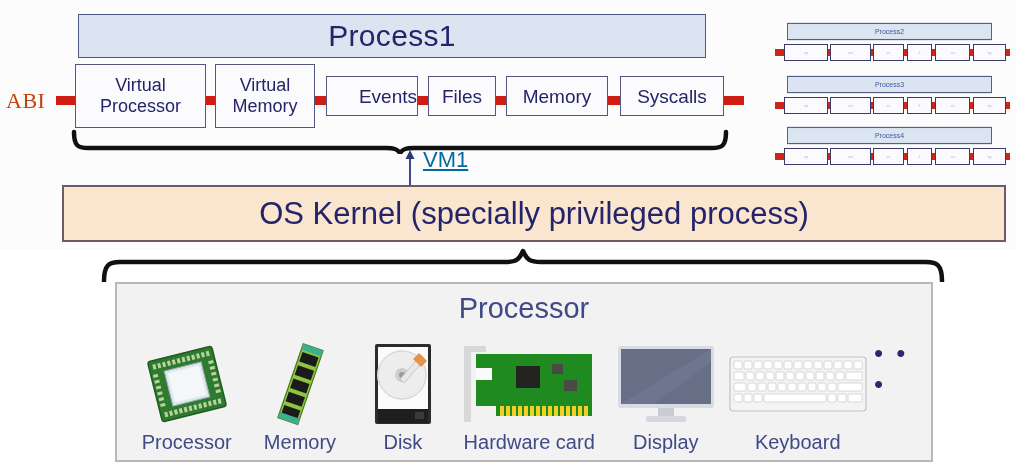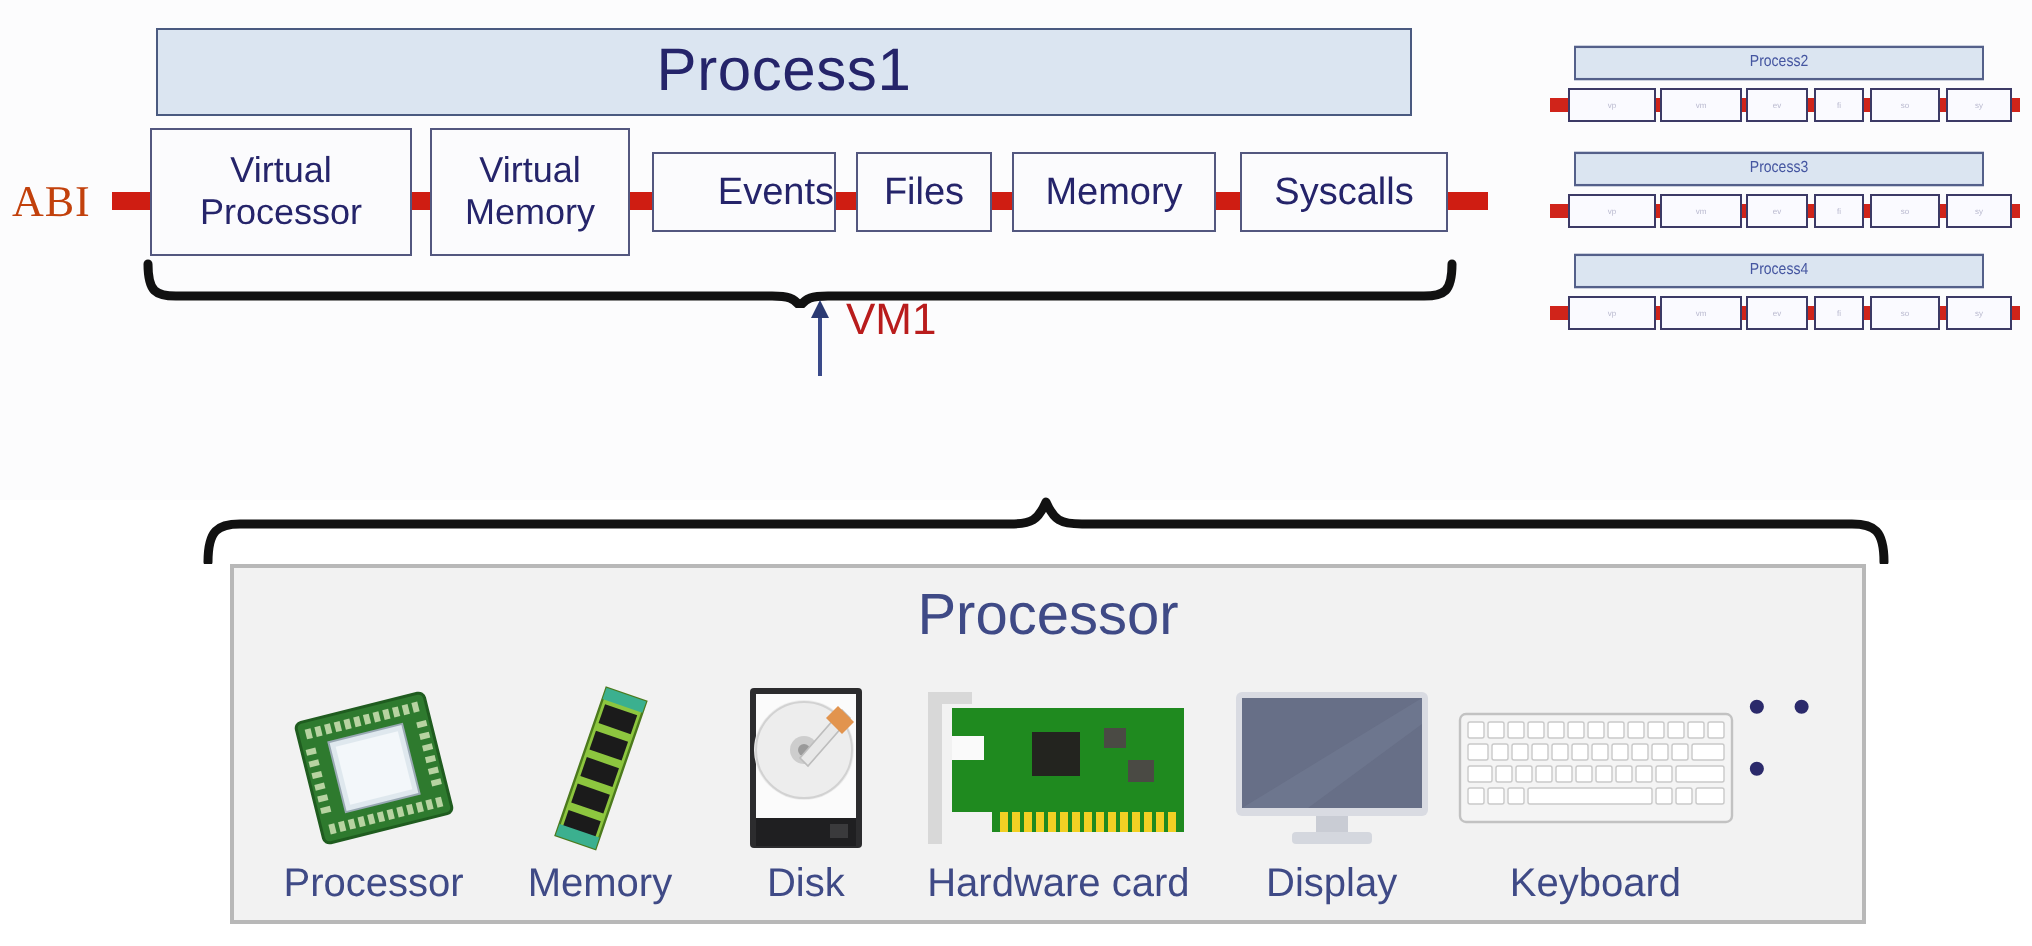--- a/index.html
+++ b/index.html
@@ -87,22 +87,23 @@
 
   
   .brace {
     position: absolute;
     pointer-events: none;
   }
 
   .vm1-label {
     position: absolute;
     left: 423px; top: 147px;
-    color: #b91c1c;
+    color: #0369a1;
     font-size: 22px;
+    text-decoration: underline;
   }
 
   
   #os-kernel {
     position: absolute;
     left: 62px; top: 185px;
     width: 944px; height: 57px;
     background: #fae5ce;
     border: 2px solid #6f5a6a;
     box-sizing: border-box;
@@ -263,20 +264,23 @@
   <svg class="brace" style="left:70px; top:126px;" width="660" height="28" viewBox="0 0 660 28">
     <path d="M4,6 C4,20 8,22 18,22 L316,22 C324,22 327,23 330,27 C333,23 336,22 344,22 L642,22 C652,22 656,20 656,6" fill="none" stroke="#111111" stroke-width="4.5" stroke-linecap="round" stroke-linejoin="round"></path>
   </svg>
 
   <svg class="brace" style="left:400px; top:148px;" width="20" height="40" viewBox="0 0 20 40">
     <line x1="10" y1="40" x2="10" y2="8" stroke="#3a4a8a" stroke-width="2"></line>
     <polygon points="10,2 5.5,11 14.5,11" fill="#2b3a72"></polygon>
   </svg>
   <div class="vm1-label">VM1</div>
 
+  <div id="os-kernel">
+    <span>OS Kernel (specially privileged process)</span>
+  </div>
 
   <svg class="brace" style="left:100px; top:248px;" width="850" height="34" viewBox="0 0 850 34">
     <path d="M4,33 C4,17 9,14 20,14 L405,14 C416,14 419,12 423,3 C427,12 430,14 441,14 L826,14 C837,14 842,17 842,33" fill="none" stroke="#111111" stroke-width="4.5" stroke-linecap="round" stroke-linejoin="round"></path>
   </svg>
 
   <div id="hardware">
     <div id="hardware-title">Processor</div>
     <div id="hw-items">
 
       <div class="hw-item" style="width:132px;">

